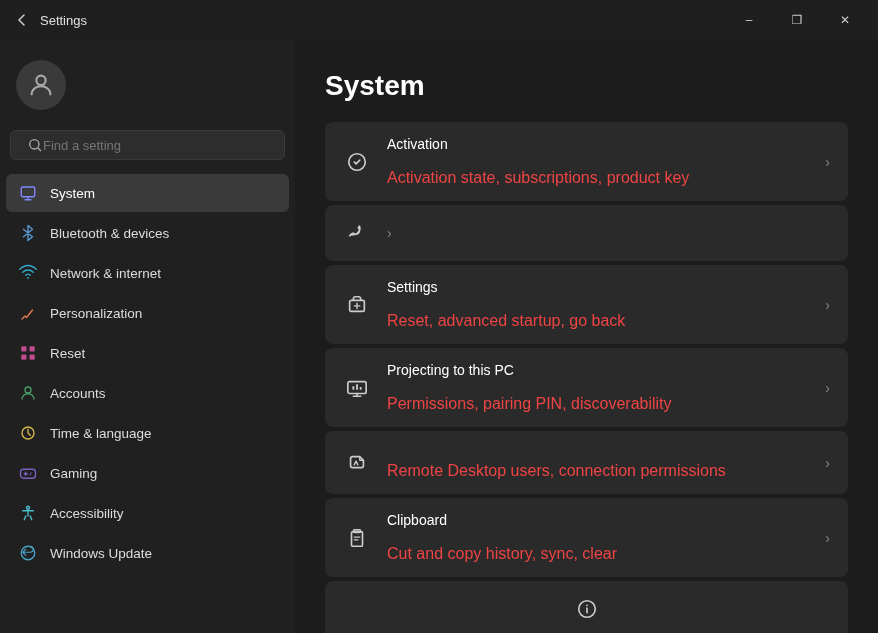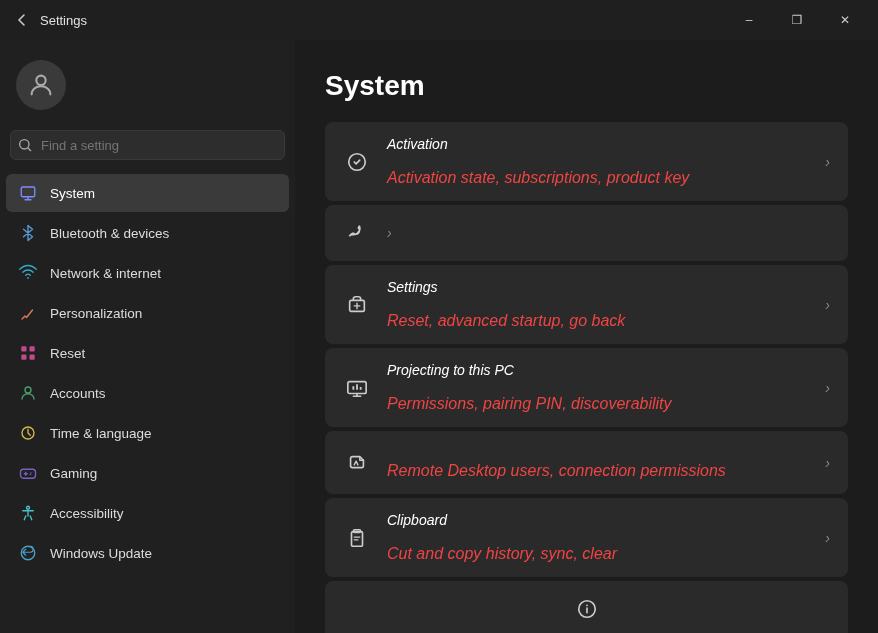--- a/index.html
+++ b/index.html
@@ -87,22 +87,21 @@
       width: 28px;
       height: 28px;
     }
 
     .search-box {
       margin: 4px 10px 10px 10px;
       display: flex;
       align-items: center;
       background: #2d2d2d;
       border-radius: 6px;
-      padding: 6px 6px;
-      gap: 8px;
+      padding: 6px 16px;
       border: 1px solid #3a3a3a;
     }
     .search-box input {
       background: transparent;
       border: none;
       outline: none;
       color: #ccc;
       font-size: 13px;
       flex: 1;
     }
@@ -162,21 +161,20 @@
     }
     .settings-item {
       background: #2a2a2a;
       border-radius: 8px;
       display: flex;
       align-items: center;
       padding: 14px 18px;
       gap: 16px;
       cursor: pointer;
       position: relative;
-      font-style: italic;
     }
     .settings-item-icon {
       width: 28px;
       height: 28px;
       display: flex;
       align-items: center;
       justify-content: center;
       flex-shrink: 0;
       color: #ccc;
     }

